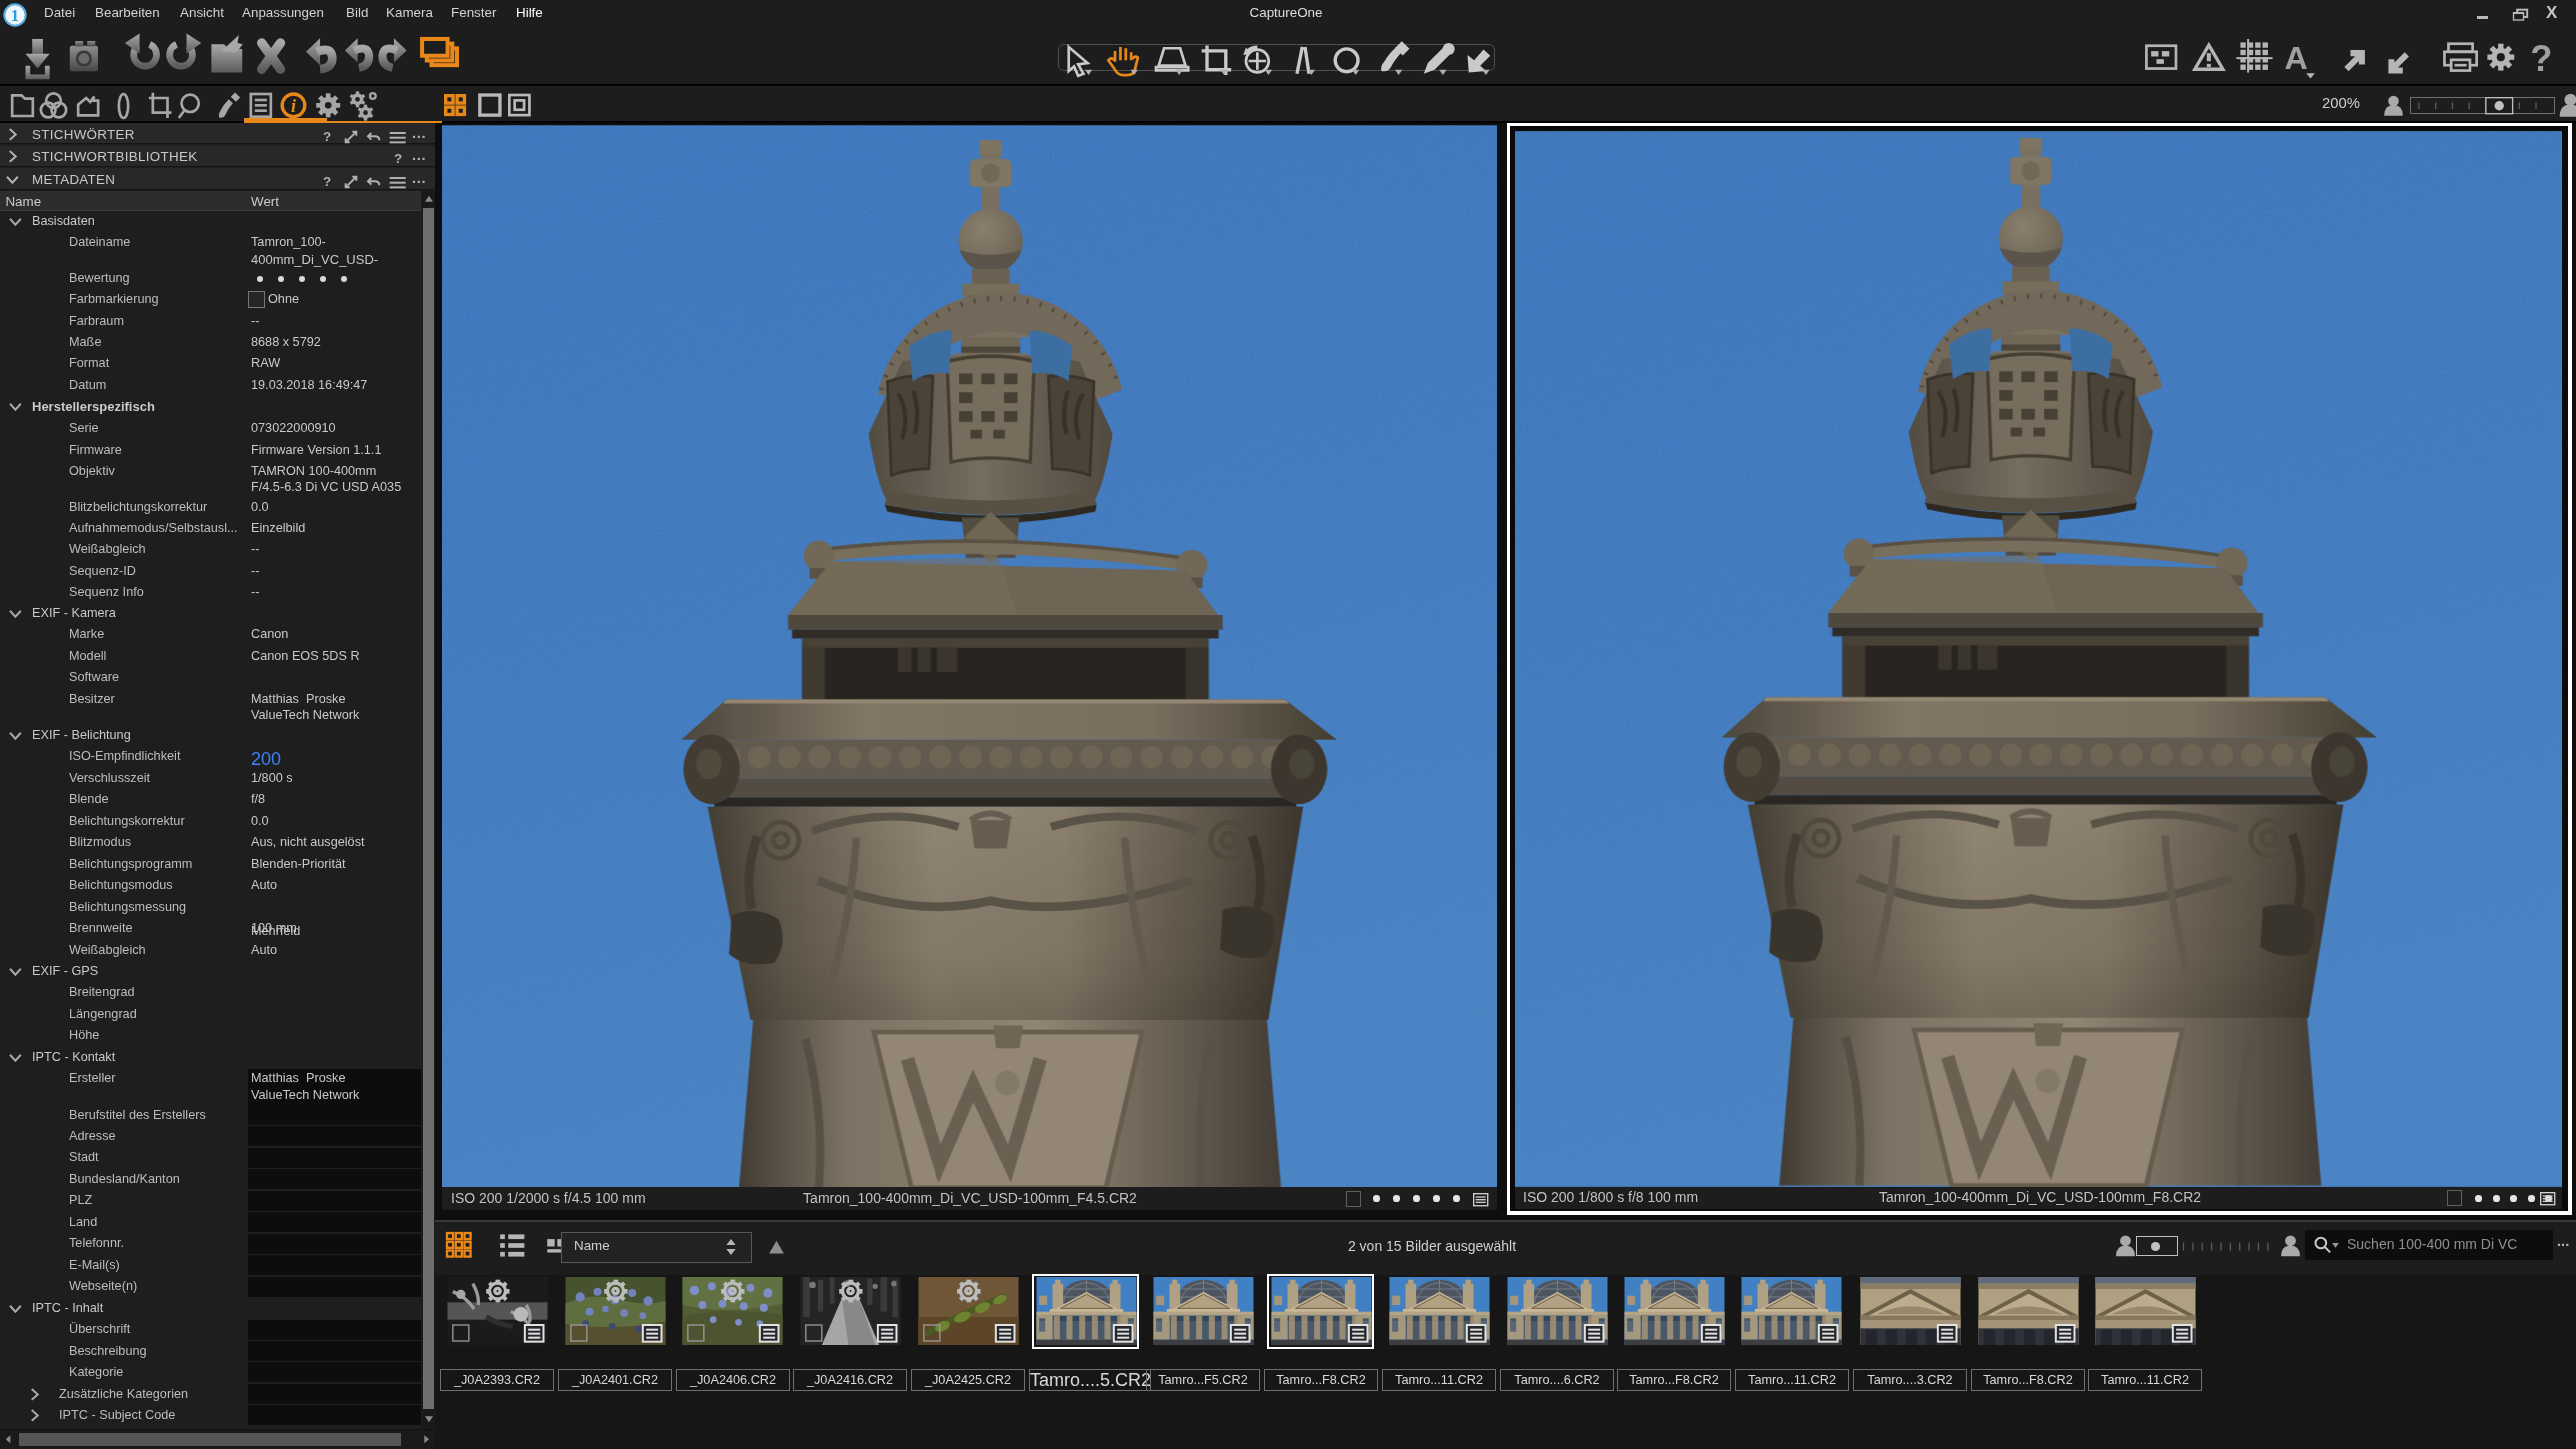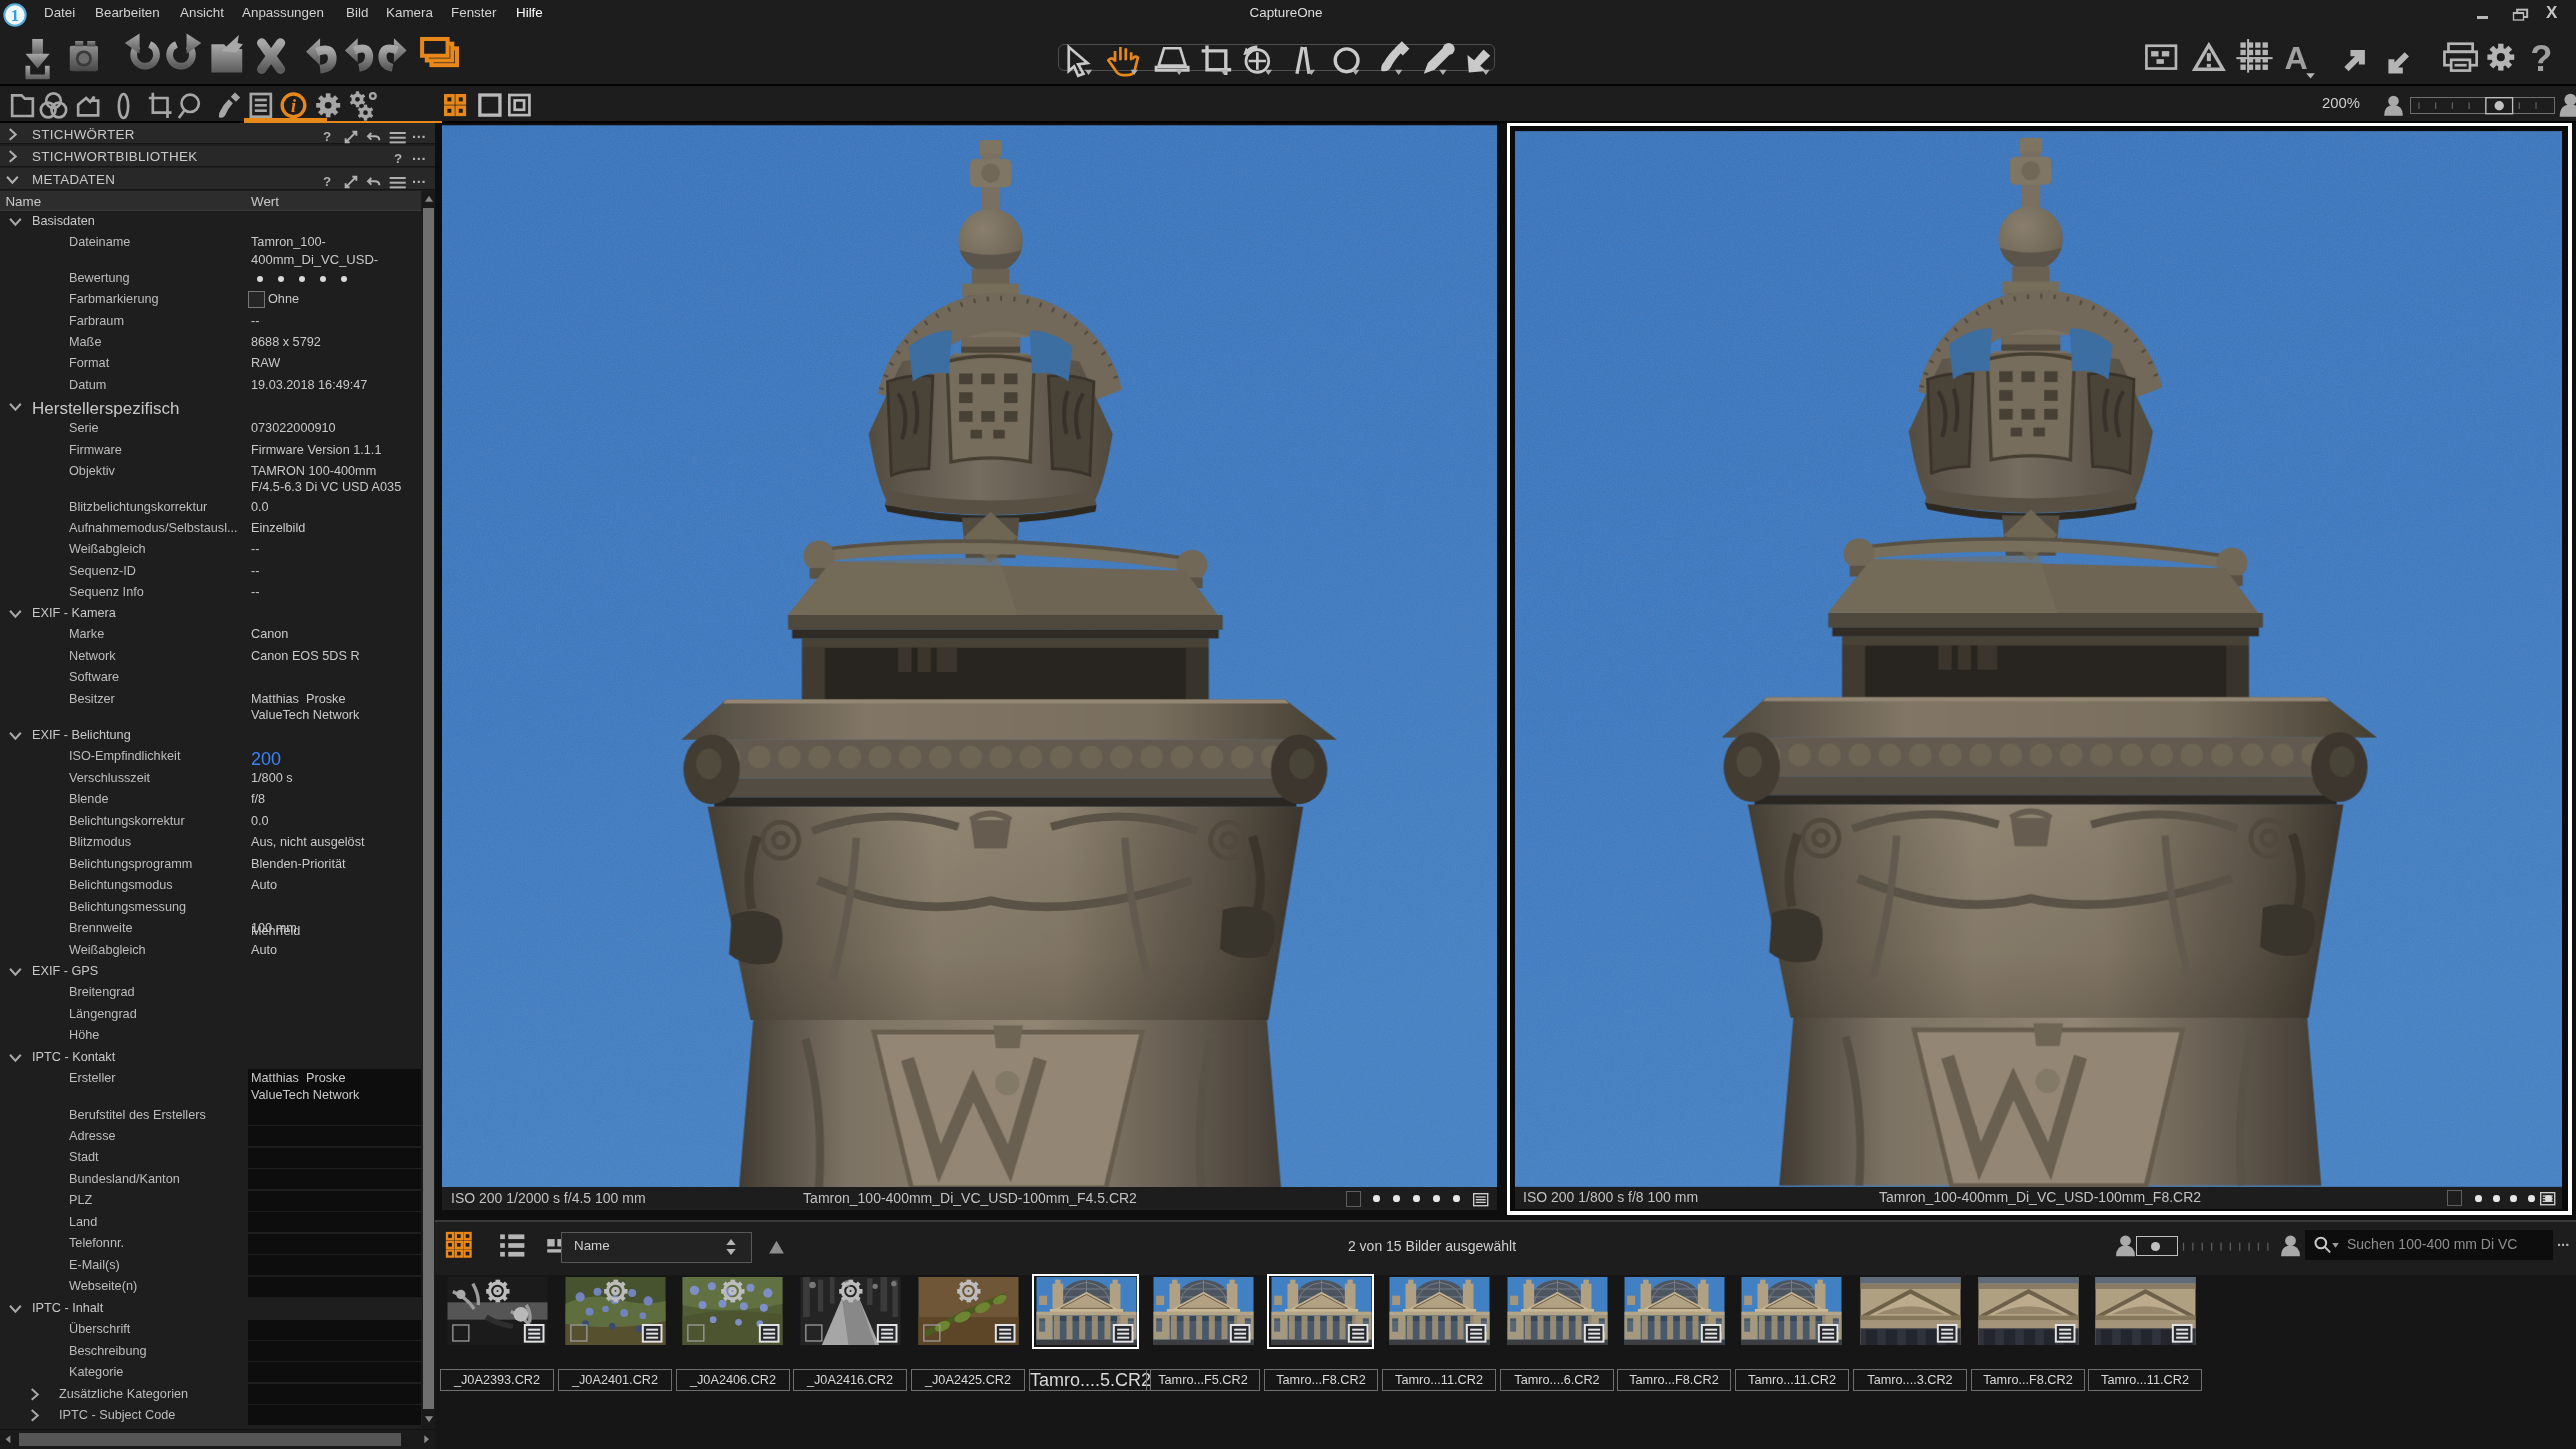--- a/index.html
+++ b/index.html
@@ -356,21 +356,21 @@
 <div class="txt" style="left:251px;top:314px;font-size:12.7px;color:#c9c9c9;">--</div>
 <div class="txt" style="left:69px;top:335px;font-size:12.7px;color:#bdbdbd;">Maße</div>
 <div class="txt" style="left:251px;top:335px;font-size:12.7px;color:#c9c9c9;">8688 x 5792</div>
 <div class="txt" style="left:69px;top:356px;font-size:12.7px;color:#bdbdbd;">Format</div>
 <div class="txt" style="left:251px;top:356px;font-size:12.7px;color:#c9c9c9;">RAW</div>
 <div class="txt" style="left:69px;top:378px;font-size:12.7px;color:#bdbdbd;">Datum</div>
 <div class="txt" style="left:251px;top:378px;font-size:12.7px;color:#c9c9c9;">19.03.2018 16:49:47</div>
 <svg style="left:8px;top:399px" width="14.8" height="14.8" viewBox="0 0 22 22">
     <path d="M3 7 L11 16 L19 7" fill="none" stroke="#a8a8a8" stroke-width="3"></path>
   </svg>
-<div class="txt" style="left:32px;top:399px;font-size:17px;color:#c9c9c9;">Herstellerspezifisch</div>
+<div class="txt" style="left:32px;top:399px;font-size:13px;color:#c9c9c9;font-weight:bold;">Herstellerspezifisch</div>
 <div class="txt" style="left:69px;top:421px;font-size:12.7px;color:#bdbdbd;">Serie</div>
 <div class="txt" style="left:251px;top:421px;font-size:12.7px;color:#c9c9c9;">073022000910</div>
 <div class="txt" style="left:69px;top:443px;font-size:12.7px;color:#bdbdbd;">Firmware</div>
 <div class="txt" style="left:251px;top:443px;font-size:12.7px;color:#c9c9c9;">Firmware Version 1.1.1</div>
 <div class="txt" style="left:69px;top:464px;font-size:12.7px;color:#bdbdbd;">Objektiv</div>
 <div class="txt" style="left:251px;top:464px;font-size:12.7px;color:#c9c9c9;">TAMRON 100-400mm</div>
 <div class="txt" style="left:251px;top:480px;font-size:12.7px;color:#c9c9c9;">F/4.5-6.3 Di VC USD A035</div>
 <div class="txt" style="left:69px;top:500px;font-size:12.7px;color:#bdbdbd;">Blitzbelichtungskorrektur</div>
 <div class="txt" style="left:251px;top:500px;font-size:12.7px;color:#c9c9c9;">0.0</div>
 <div class="txt" style="left:69px;top:521px;font-size:12.7px;color:#bdbdbd;">Aufnahmemodus/Selbstausl...</div>
@@ -380,21 +380,21 @@
 <div class="txt" style="left:69px;top:564px;font-size:12.7px;color:#bdbdbd;">Sequenz-ID</div>
 <div class="txt" style="left:251px;top:564px;font-size:12.7px;color:#c9c9c9;">--</div>
 <div class="txt" style="left:69px;top:585px;font-size:12.7px;color:#bdbdbd;">Sequenz Info</div>
 <div class="txt" style="left:251px;top:585px;font-size:12.7px;color:#c9c9c9;">--</div>
 <svg style="left:8px;top:606px" width="14.8" height="14.8" viewBox="0 0 22 22">
     <path d="M3 7 L11 16 L19 7" fill="none" stroke="#a8a8a8" stroke-width="3"></path>
   </svg>
 <div class="txt" style="left:32px;top:606px;font-size:12.7px;color:#c9c9c9;">EXIF - Kamera</div>
 <div class="txt" style="left:69px;top:627px;font-size:12.7px;color:#bdbdbd;">Marke</div>
 <div class="txt" style="left:251px;top:627px;font-size:12.7px;color:#c9c9c9;">Canon</div>
-<div class="txt" style="left:69px;top:649px;font-size:12.7px;color:#bdbdbd;">Network</div>
+<div class="txt" style="left:69px;top:649px;font-size:12.7px;color:#bdbdbd;">Modell</div>
 <div class="txt" style="left:251px;top:649px;font-size:12.7px;color:#c9c9c9;">Canon EOS 5DS R</div>
 <div class="txt" style="left:69px;top:670px;font-size:12.7px;color:#bdbdbd;">Software</div>
 <div class="txt" style="left:69px;top:692px;font-size:12.7px;color:#bdbdbd;">Besitzer</div>
 <div class="txt" style="left:251px;top:692px;font-size:12.7px;color:#c9c9c9;">Matthias&nbsp; Proske</div>
 <div class="txt" style="left:251px;top:708px;font-size:12.7px;color:#c9c9c9;">ValueTech Network</div>
 <svg style="left:8px;top:728px" width="14.8" height="14.8" viewBox="0 0 22 22">
     <path d="M3 7 L11 16 L19 7" fill="none" stroke="#a8a8a8" stroke-width="3"></path>
   </svg>
 <div class="txt" style="left:32px;top:728px;font-size:12.7px;color:#c9c9c9;">EXIF - Belichtung</div>
 <div class="txt" style="left:69px;top:749px;font-size:12.7px;color:#bdbdbd;">ISO-Empfindlichkeit</div>

